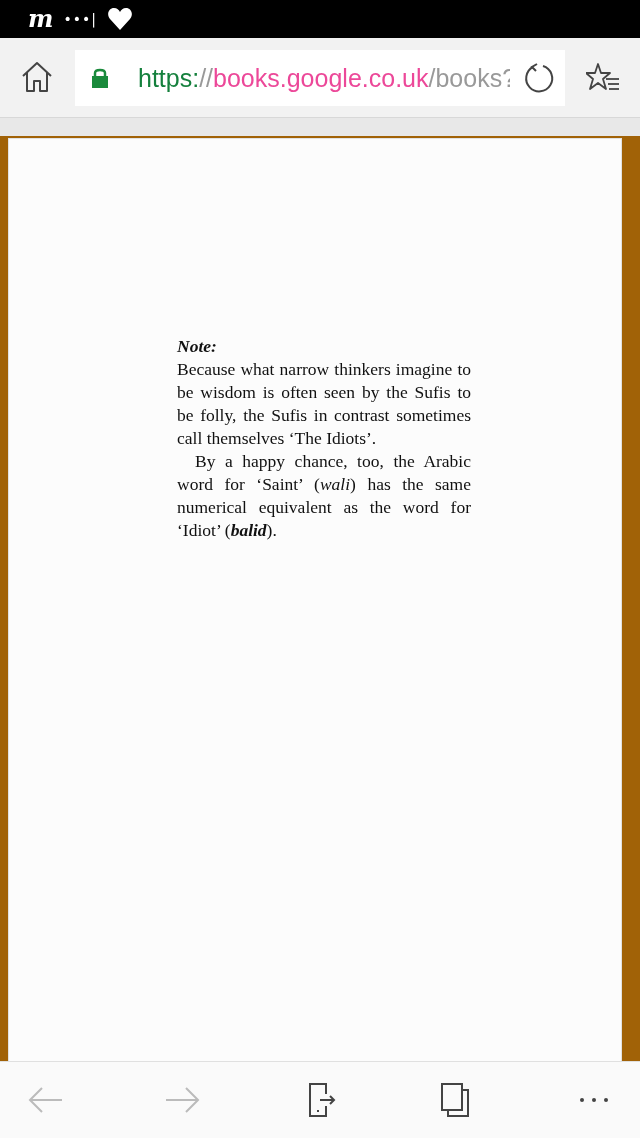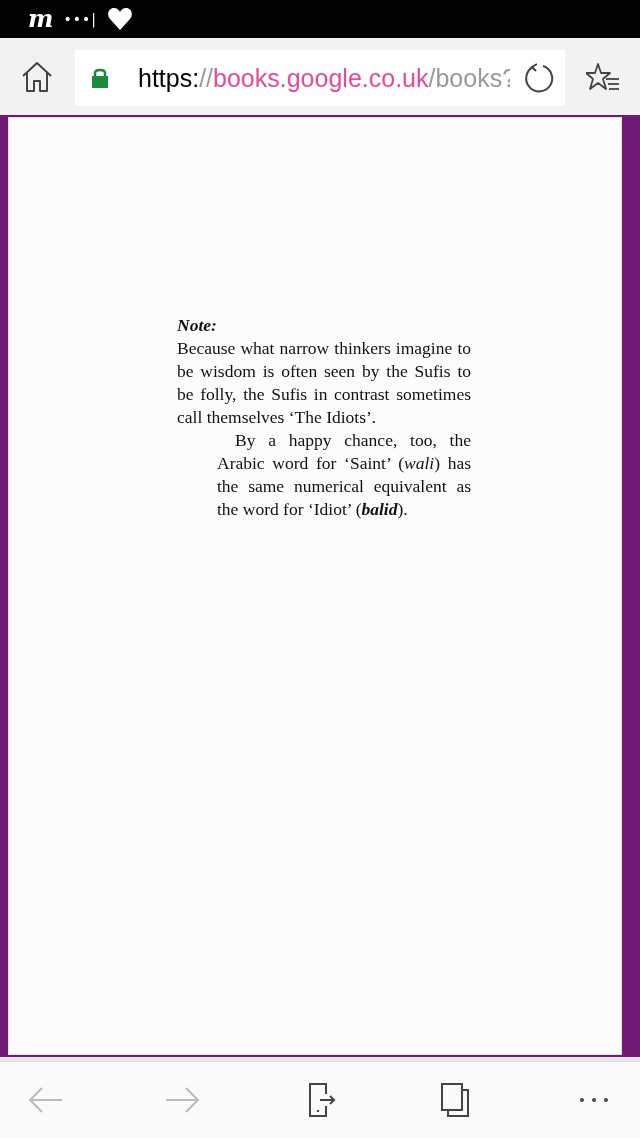--- a/index.html
+++ b/index.html
@@ -11,33 +11,33 @@
   .sb-m { font-family: "DejaVu Serif", serif; font-style: italic; font-weight: bold; font-size: 24px; line-height: 30px; }
   .sb-dots { font-size: 14px; letter-spacing: 1px; }
   .sb-right { position: absolute; right: 26px; top: 4px; display: flex; align-items: center; gap: 12px; height: 30px; flex-direction: column; }
   .sb-time { font-family: "Liberation Sans", sans-serif; font-size: 22px; }
 
   .toolbar { position: absolute; left: 0; top: 38px; width: 640px; height: 80px; background: #f2f2f2; border-bottom: 1px solid #d8d8d8; }
   .home-btn { position: absolute; left: 20px; top: 22px; width: 34px; height: 34px; }
   .urlbar { position: absolute; left: 75px; top: 12px; width: 490px; height: 56px; background: #fff; }
   .lock { position: absolute; left: 16px; top: 17px; width: 18px; height: 22px; }
   .url { position: absolute; left: 63px; top: 13px; font-family: "Liberation Sans", sans-serif; font-size: 25px; white-space: nowrap; width: 372px; overflow: hidden; line-height: 30px; }
-  .u-scheme { color: #000000; }
+  .u-scheme { color: #15803d; }
   .u-sep { color: #999; }
   .u-host { color: #ec4899; }
   .u-path { color: #999; }
   .reload { position: absolute; left: 448px; top: 12px; width: 32px; height: 32px; }
   .fav-btn { position: absolute; left: 586px; top: 24px; width: 34px; height: 32px; }
 
-  .viewport { position: absolute; left: 0; top: 115px; width: 640px; height: 942px; background: #701a75; }
+  .viewport { position: absolute; left: 0; top: 136px; width: 640px; height: 942px; background: #a16207; }
   .page { position: absolute; left: 8px; top: 2px; width: 614px; height: 938px; background: #fcfcfc; border: 1px solid #e2e2e2; }
   .text-block { position: absolute; left: 168px; top: 196px; width: 294px; font-family: "Liberation Serif", "DejaVu Serif", serif; font-size: 17.5px; line-height: 23px; color: #111; }
   .text-block .note { font-style: italic; font-weight: bold; }
   .text-block p { text-align: justify; text-align-last: left; }
-  .text-block p.indent { text-indent: 18px; margin-left: 40px; }
+  .text-block p.indent { text-indent: 18px; }
 
   .bottombar { position: absolute; left: 0; top: 1061px; width: 640px; height: 77px; background: #fafafa; border-top: 1px solid #e0e0e0; }
   .bb-btn { position: absolute; top: 18px; width: 40px; height: 40px; }
   .bb-back { left: 26px; }
   .bb-fwd { left: 162px; }
   .bb-cast { left: 300px; }
   .bb-tabs { left: 436px; }
   .bb-more { left: 574px; }
 </style>
 </head>

